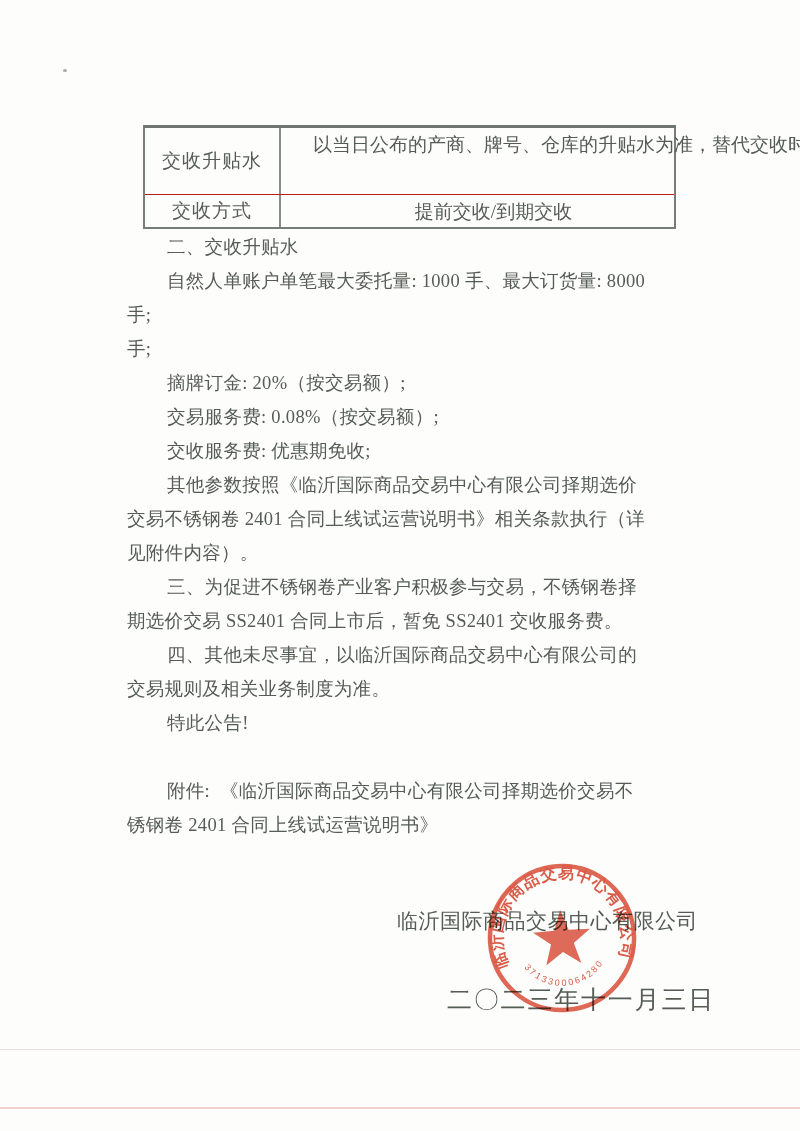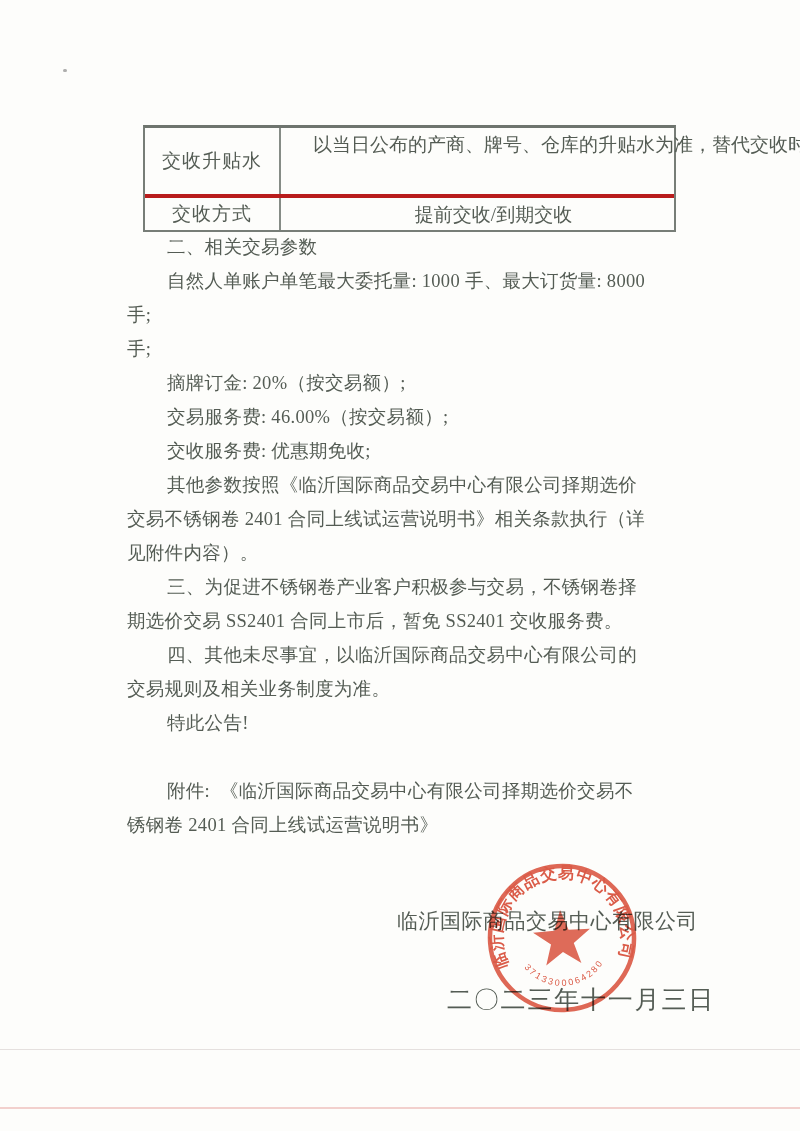--- a/index.html
+++ b/index.html
@@ -14,21 +14,21 @@
 
   
   .doc-table {
     position:absolute; left:143px; top:125px; width:533px;
     border:2px solid #777d77;
     border-top:3px solid #6e746e;
     box-sizing:border-box;
     font-size:19px;
   }
   .doc-row { display:flex;gap:32px; }
-  .doc-row + .doc-row { border-top:4px solid #b91c1c; }
+  .doc-row + .doc-row { border-top:1px solid #b91c1c; }
   .doc-label {
     width:136px; flex:0 0 136px;
     border-right:2px solid #868c86;
     display:flex; align-items:center; justify-content:center;
     letter-spacing:1px;
     box-sizing:border-box;
   }
   .doc-value {
     flex:1; text-align:center;
     display:flex; flex-direction:row; justify-content:center;
@@ -115,26 +115,26 @@
     </div>
     <div class="doc-row row-2">
       <div class="doc-label">交收方式</div>
       <div class="doc-value">
         <div class="vline">提前交收/到期交收</div>
       </div>
     </div>
   </div>
 
   <div class="body-text">
-    <div class="line indent">二、相关交易参数</div>
+    <div class="line indent">二、交收升贴水</div>
     <div class="line indent">自然人单账户单笔最大委托量: 1000 手、最大订货量: 8000</div>
     <div class="line">手;</div>
     <div class="line">手;</div>
     <div class="line indent">摘牌订金: 20%（按交易额）;</div>
-    <div class="line indent">交易服务费: 46.00%（按交易额）;</div>
+    <div class="line indent">交易服务费: 0.08%（按交易额）;</div>
     <div class="line indent">交收服务费: 优惠期免收;</div>
     <div class="line indent">其他参数按照《临沂国际商品交易中心有限公司择期选价</div>
     <div class="line">交易不锈钢卷 2401 合同上线试运营说明书》相关条款执行（详</div>
     <div class="line">见附件内容）。</div>
     <div class="line indent">三、为促进不锈钢卷产业客户积极参与交易，不锈钢卷择</div>
     <div class="line">期选价交易 SS2401 合同上市后，暂免 SS2401 交收服务费。</div>
     <div class="line indent">四、其他未尽事宜，以临沂国际商品交易中心有限公司的</div>
     <div class="line">交易规则及相关业务制度为准。</div>
     <div class="line indent">特此公告!</div>
     <div class="line spacer"></div>

